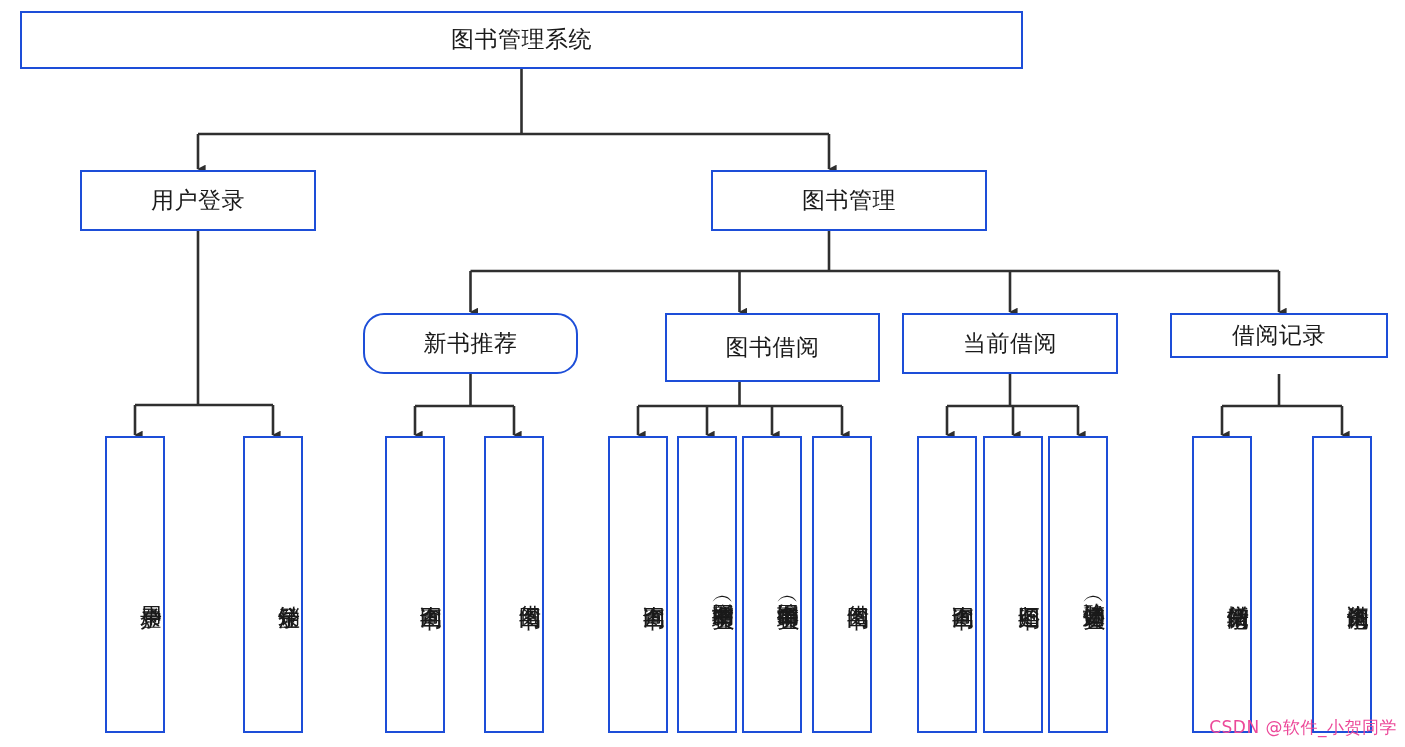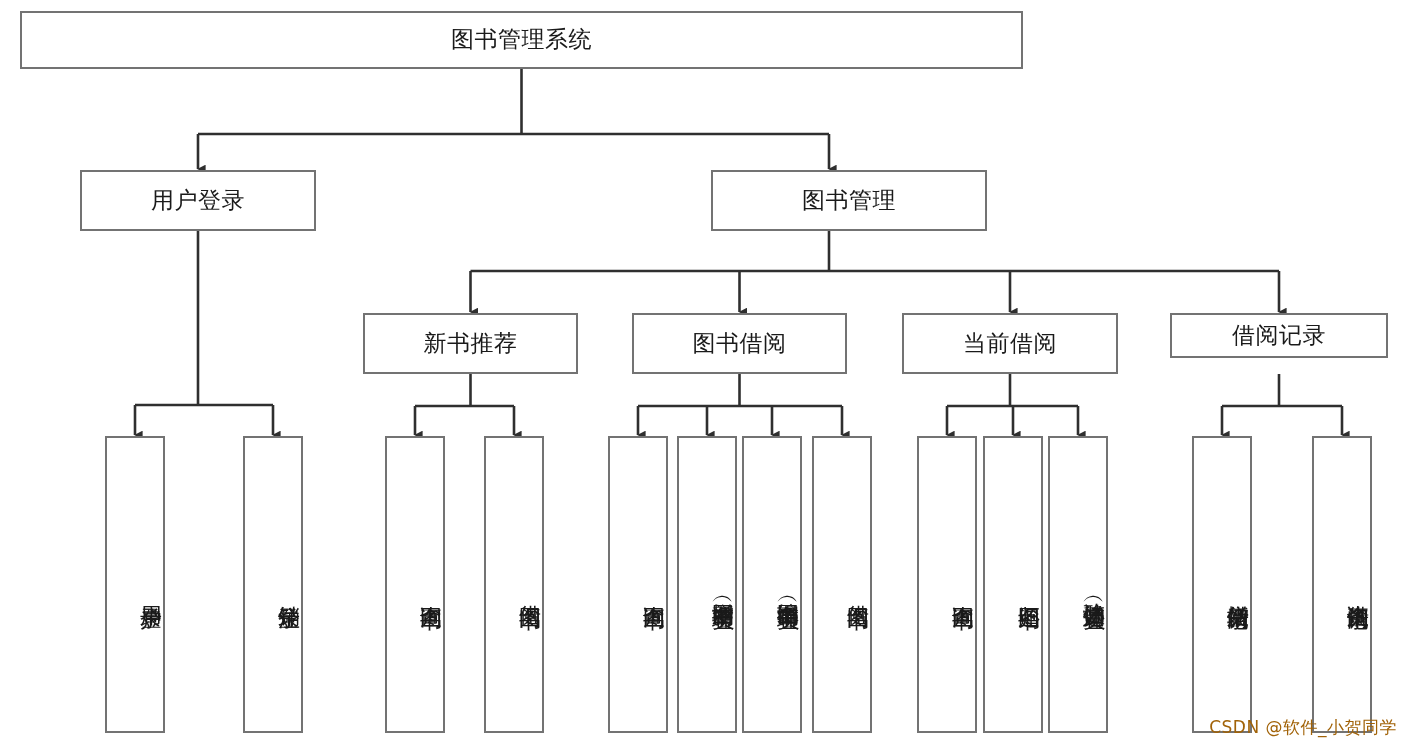--- a/index.html
+++ b/index.html
@@ -23,21 +23,21 @@
     left: 0;
     top: 0;
     width: 1405px;
     height: 747px;
     pointer-events: none;
   }
   .node {
     position: absolute;
     box-sizing: border-box;
     background: #ffffff;
-    border: 2px solid #737373;
+    border: 2px solid #1d4ed8;
     display: flex;
     align-items: center;
     justify-content: center;
     text-align: center;
     color: #1a1a1a;
   }
   .node-h {
     font-size: 23px;
     line-height: 1.1;
     letter-spacing: 0.5px;
@@ -56,21 +56,21 @@
   .node-v .vtext {
     writing-mode: vertical-rl;
     text-orientation: upright;
     display: block;
   }
   #watermark {
     position: absolute;
     right: 8px;
     bottom: 8px;
     font-size: 17px;
-    color: #a16207;
+    color: #ec4899;
     white-space: nowrap;
     letter-spacing: 0.5px;
   }
 </style>
 </head>
 <body>
 
 <div id="diagram-root">
 
   <svg id="edges-layer" viewBox="0 0 1405 747" width="1405" height="747" xmlns="http://www.w3.org/2000/svg">
@@ -120,24 +120,24 @@
     <span>图书管理系统</span>
   </div>
 
   <div class="node node-h" style="left:80px;  top:170px; width:236px; height:61px;">
     <span>用户登录</span>
   </div>
   <div class="node node-h" style="left:711px; top:170px; width:276px; height:61px;">
     <span>图书管理</span>
   </div>
 
-  <div class="node node-h" style="left:363px;  top:313px; width:215px; height:61px;">
+  <div class="node node-h" style="left:363px;  top:313px; width:215px; height:61px;border-radius:21px;">
     <span>新书推荐</span>
   </div>
-  <div class="node node-h" style="left:632px;  top:313px; width:215px; height:61px;">
+  <div class="node node-h" style="left:665px;  top:313px; width:215px; height:69px;">
     <span>图书借阅</span>
   </div>
   <div class="node node-h" style="left:902px;  top:313px; width:216px; height:61px;">
     <span>当前借阅</span>
   </div>
   <div class="node node-h" style="left:1170px; top:313px; width:218px; height:45px;">
     <span>借阅记录</span>
   </div>
 
   <div class="node node-v" style="left:105px; top:436px; width:60px; height:297px;">

